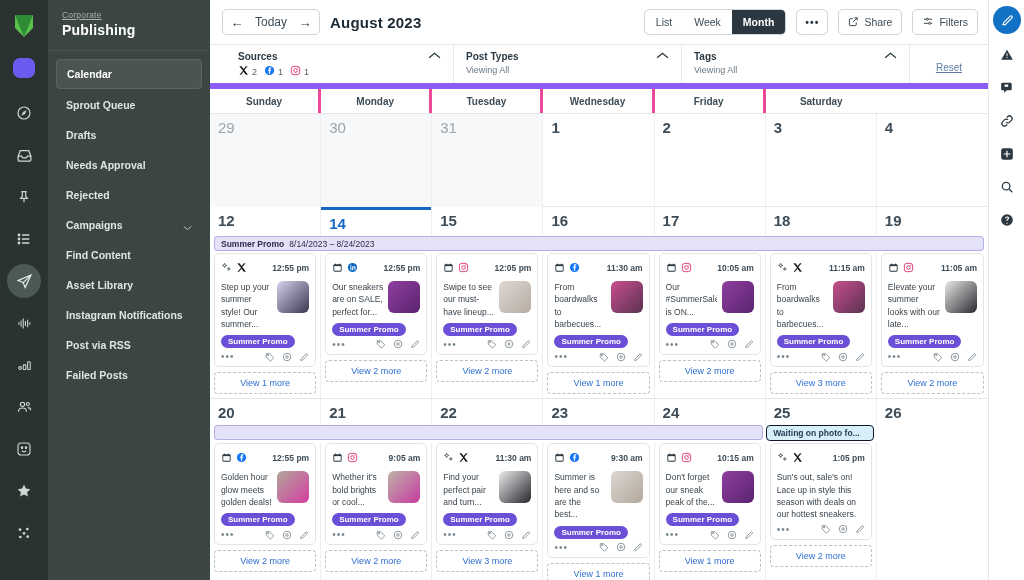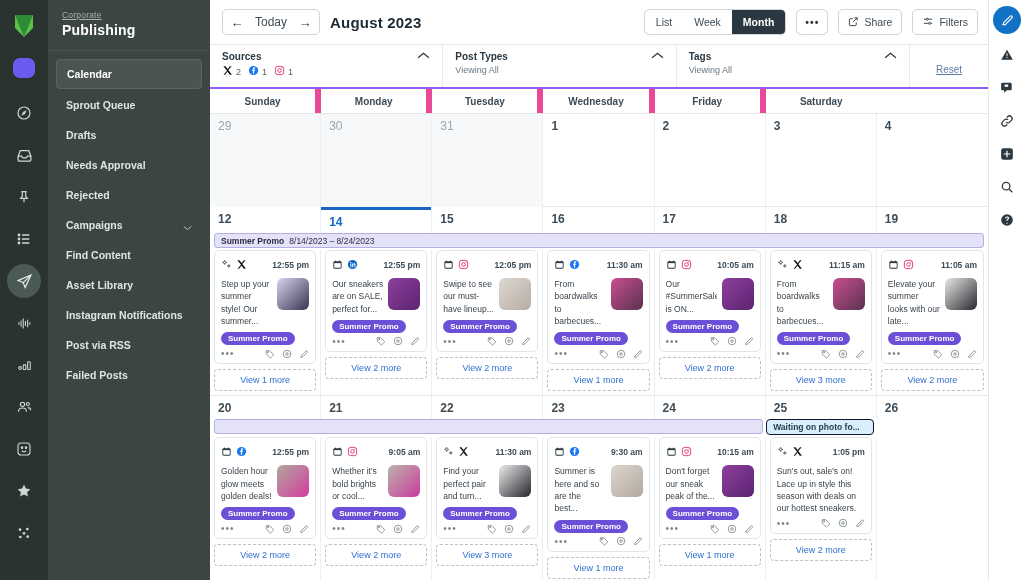--- a/index.html
+++ b/index.html
@@ -67,49 +67,49 @@
   .seg div { font-size: 10.5px; padding: 0 11px; height: 100%; display:flex; align-items:center; color:#3d4c57; cursor:pointer;}
   .seg div.on { background: #2b3841; color: #fff; font-weight: 600;}
   .btn {
     display: flex; align-items: center; gap: 5px; height: 26px; padding: 0 9px;
     border: 1px solid #cfd4d9; border-radius: 5px; font-size: 10.5px; color:#3d4c57;
     background:#fff; cursor:pointer;
   }
   .btn.dots { padding: 0 8px; letter-spacing: 1px; color:#2b3841; font-weight:bold;}
 
   
-  .filterbar { display: flex; height: 44px; flex: 0 0 44px; border-bottom: 2px solid #8b5cf6; }
+  .filterbar { display: flex; height: 44px; flex: 0 0 44px; border-bottom: 6px solid #8b5cf6; padding-left: 16px; }
   .filtercell {
     flex: 1 1 0; padding: 6px 12px 0 12px; border-right: 1px solid #e9ebed;
     display: flex; align-items: flex-start; justify-content: space-between; min-width:0;
   }
   .filtercell:last-child { border-right: none; }
   .f-label { font-size: 10px; font-weight: bold; color: #2b3841; }
   .f-sub { font-size: 9px; color: #6b7883; margin-top: 3px; }
   .f-chips { display: flex; align-items: center; gap: 7px; margin-top: 3px; }
   .chip { display:flex; align-items:center; gap:3px; font-size: 9px; color:#55626c; }
   .caret { color: #2b3841; font-size: 11px; line-height: 1; cursor:pointer;}
   .reset-cell { flex: 0 0 78px; display:flex; align-items:center; justify-content:center; border-right:none;}
   .reset { font-size: 10px; color:#5c7ca6; text-decoration: underline; cursor:pointer;}
 
   
   .cal { flex: 1 1 auto; display: flex; flex-direction: column; min-height: 0; }
   .dow { display: grid; grid-template-columns: repeat(7, 1fr); border-bottom: 1px solid #e4e6e8;}
   .dow div {
     font-size: 10px; color: #3d4c57; text-align: center; padding: 7px 0 6px;
-    border-right: 6px solid #ec4899; font-weight: 600;
+    border-right: 3px solid #ec4899; font-weight: 600;
   }
   .dow div:last-child { border-right: none; }
 
   .week { border-bottom: 1px solid #e4e6e8; position: relative; }
   .week-grid { display: grid; grid-template-columns: repeat(7, 1fr); }
   .daycell { border-right: 1px solid #edeff1; min-width:0; }
   .daycell:last-child { border-right: none; }
   .daycell.other { background: #f7f8f9; }
-  .daynum { font-size: 12px; color:#3d4c57; padding: 5px 0 4px 8px; font-weight:600;}
+  .daynum { font-size: 15px; color:#3d4c57; padding: 5px 0 4px 8px; font-weight:600;}
   .daycell.other .daynum { color: #9aa5ad; font-weight: 500;}
   .daycell.today .daynum { color: #1666c4; }
   .today-bar { height: 3px; background: #1666c4; margin: 0; }
 
   .row1 { height: 93px; }
   .row1 .daycell { height: 93px; }
 
   
   .campaign-layer { padding: 0 4px 2px 4px; }
   .campaign {

